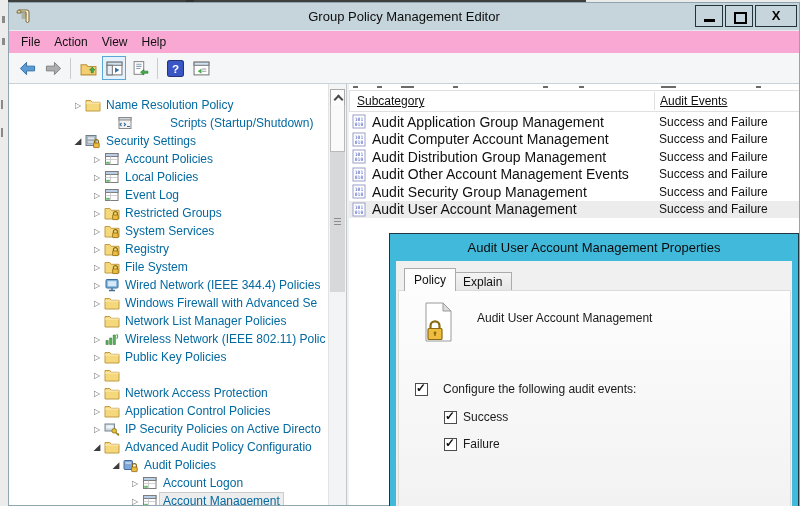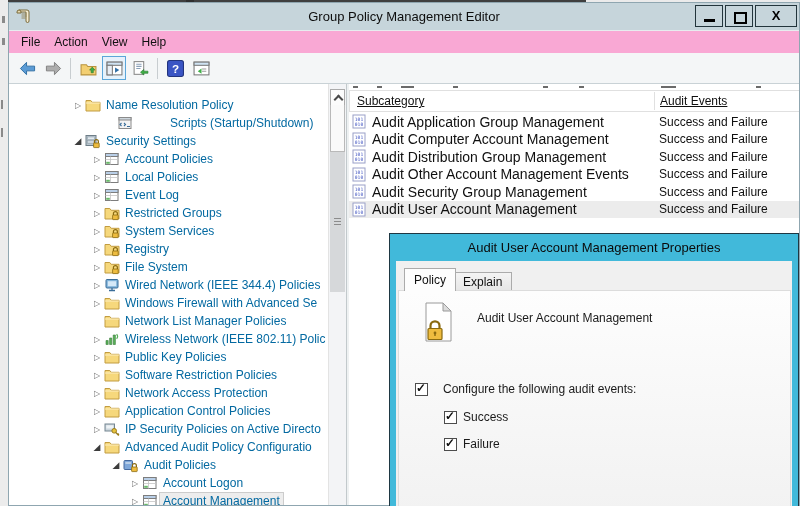--- a/index.html
+++ b/index.html
@@ -379,21 +379,20 @@
             <span class="tree-label">Public Key Policies</span>
           </div>
           <div class="tree-row" style="padding-left: 81px;">
             <span class="expander">▷</span>
             <span class="tree-icon">
               <svg viewBox="0 0 16 16">
                 <path d="M1 3.5h4.8l1.4 1.8H15V14H1z" fill="#f6d87c" stroke="#c29c40"></path>
                 <path d="M1 6h14" stroke="#fdeec0" stroke-width="1"></path>
               </svg>
             </span>
-            <span class="tree-label">Software Restriction Policies</span>
           </div>
           <div class="tree-row" style="padding-left: 81px;">
             <span class="expander">▷</span>
             <span class="tree-icon">
               <svg viewBox="0 0 16 16">
                 <path d="M1 3.5h4.8l1.4 1.8H15V14H1z" fill="#f6d87c" stroke="#c29c40"></path>
                 <path d="M1 6h14" stroke="#fdeec0" stroke-width="1"></path>
               </svg>
             </span>
             <span class="tree-label">Network Access Protection</span>

